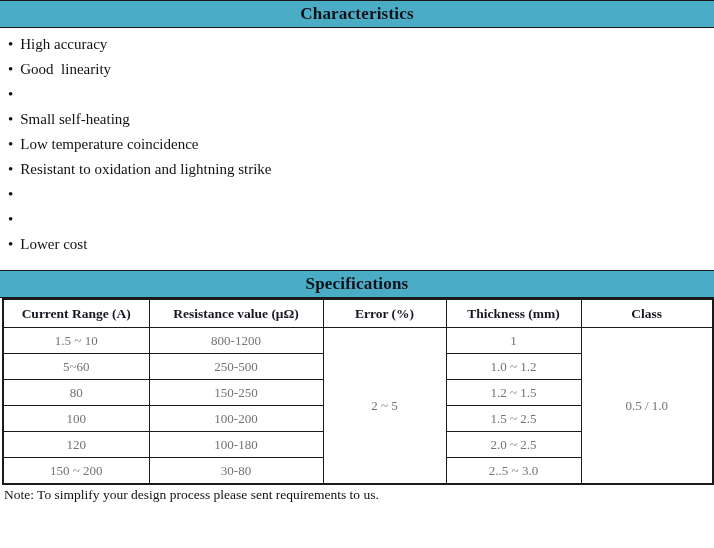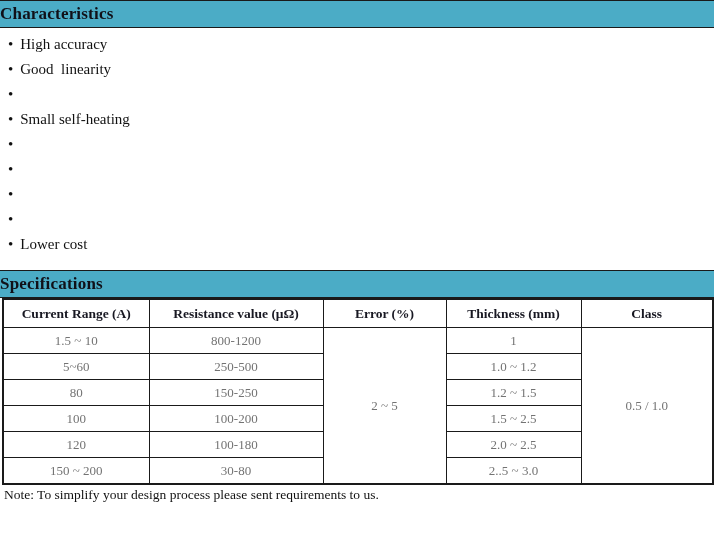--- a/index.html
+++ b/index.html
@@ -17,21 +17,21 @@
   }
   .section-bar {
     box-sizing: border-box;
     width: 714px;
     height: 28px;
     background: #4BACC6;
     border-top: 1px solid #1a1a1a;
     border-bottom: 1px solid #1a1a1a;
     display: flex;
     align-items: center;
-    justify-content: flex-start;
+    justify-content: center;
   }
   .section-bar .bar-title {
     font-size: 17px;
     font-weight: bold;
     color: #101018;
     letter-spacing: 0.2px;
   }
   .char-list {
     list-style: none;
     margin: 0;
@@ -112,23 +112,25 @@
   </li>
   <li>
     <span class="bullet">•</span>
   </li>
   <li>
     <span class="bullet">•</span>
     <span class="item-label">Small self-heating</span>
   </li>
   <li>
     <span class="bullet">•</span>
-  </li>
-  <li>
-    <span class="bullet">•</span>
+    <span class="item-label">Low temperature coincidence</span>
+  </li>
+  <li>
+    <span class="bullet">•</span>
+    <span class="item-label">Resistant to oxidation and lightning strike</span>
   </li>
   <li>
     <span class="bullet">•</span>
   </li>
   <li>
     <span class="bullet">•</span>
   </li>
   <li>
     <span class="bullet">•</span>
     <span class="item-label">Lower cost</span>

